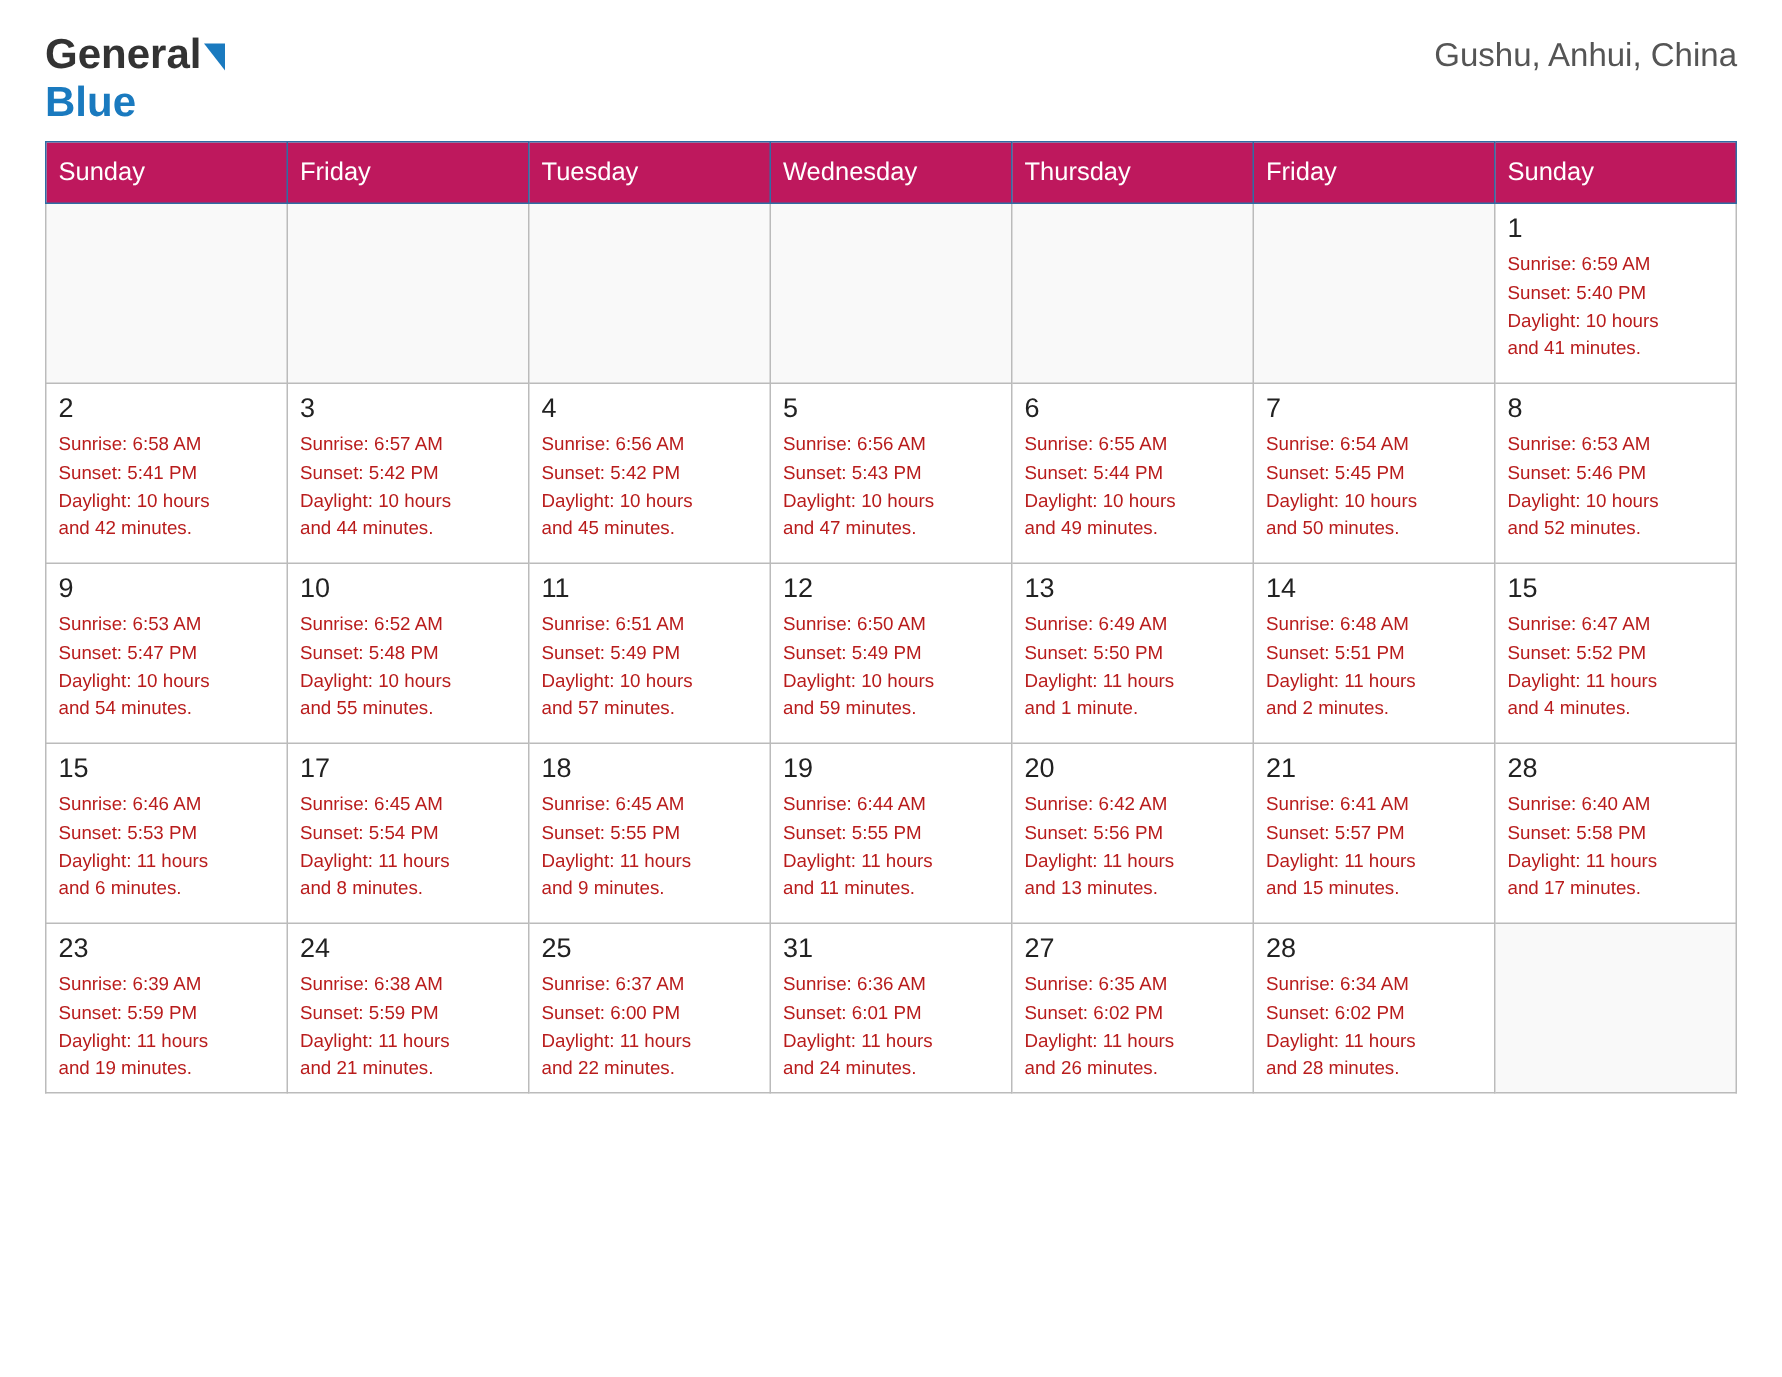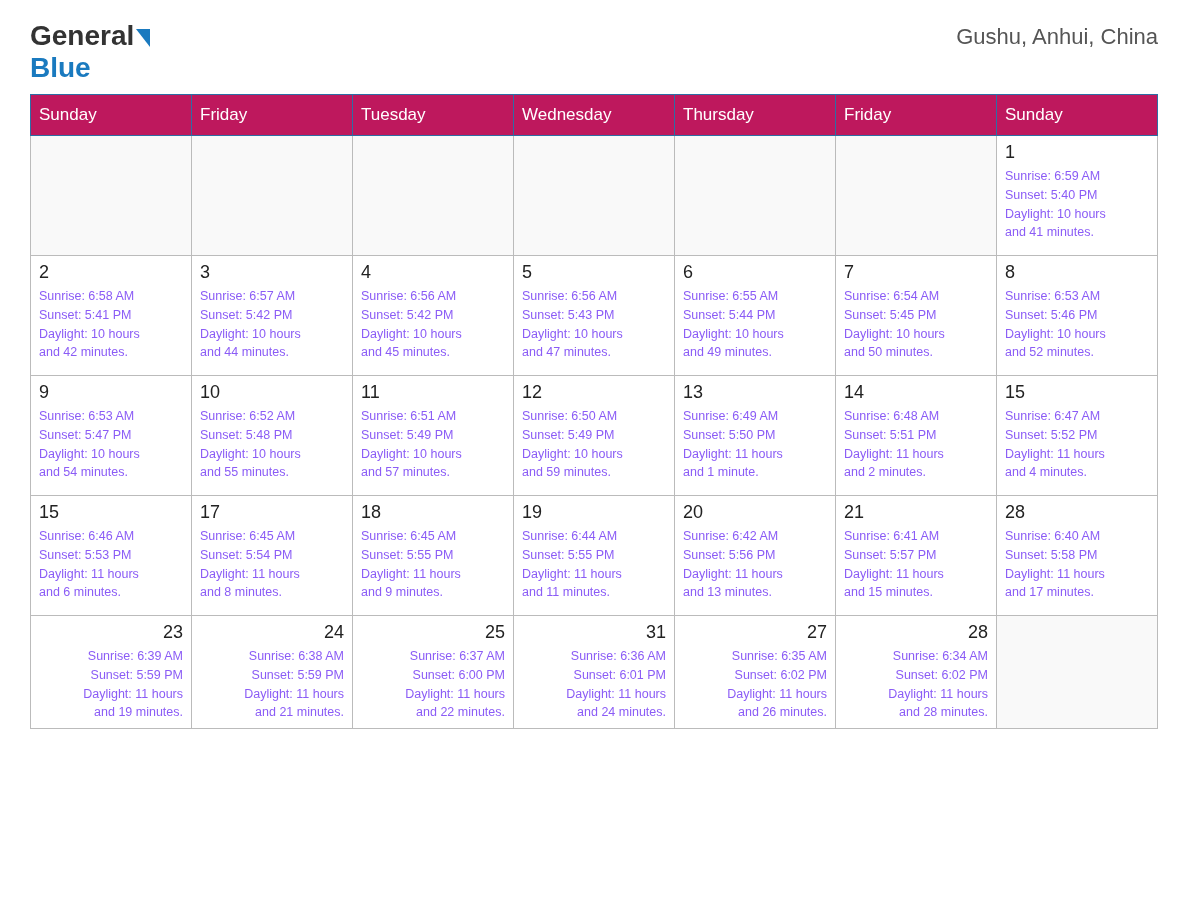--- a/index.html
+++ b/index.html
@@ -83,29 +83,28 @@
       height: 120px;
     }
     .day-number {
       font-size: 18px;
       color: #222;
       font-weight: normal;
       margin-bottom: 4px;
     }
     .day-info {
       font-size: 12.5px;
-      color: #8b5cf6;
+      color: #b91c1c;
       line-height: 1.5;
     }
     .empty-cell {
       background: #f9f9f9;
     }
     tr:last-child td {
       height: 110px;
-      text-align: right;
     }
   </style>
 </head>
 <body>
 
 <div class="header">
   <div class="logo">
     <div class="logo-wrapper">
       <div class="logo-top">
         <span class="logo-text-general">General</span>

